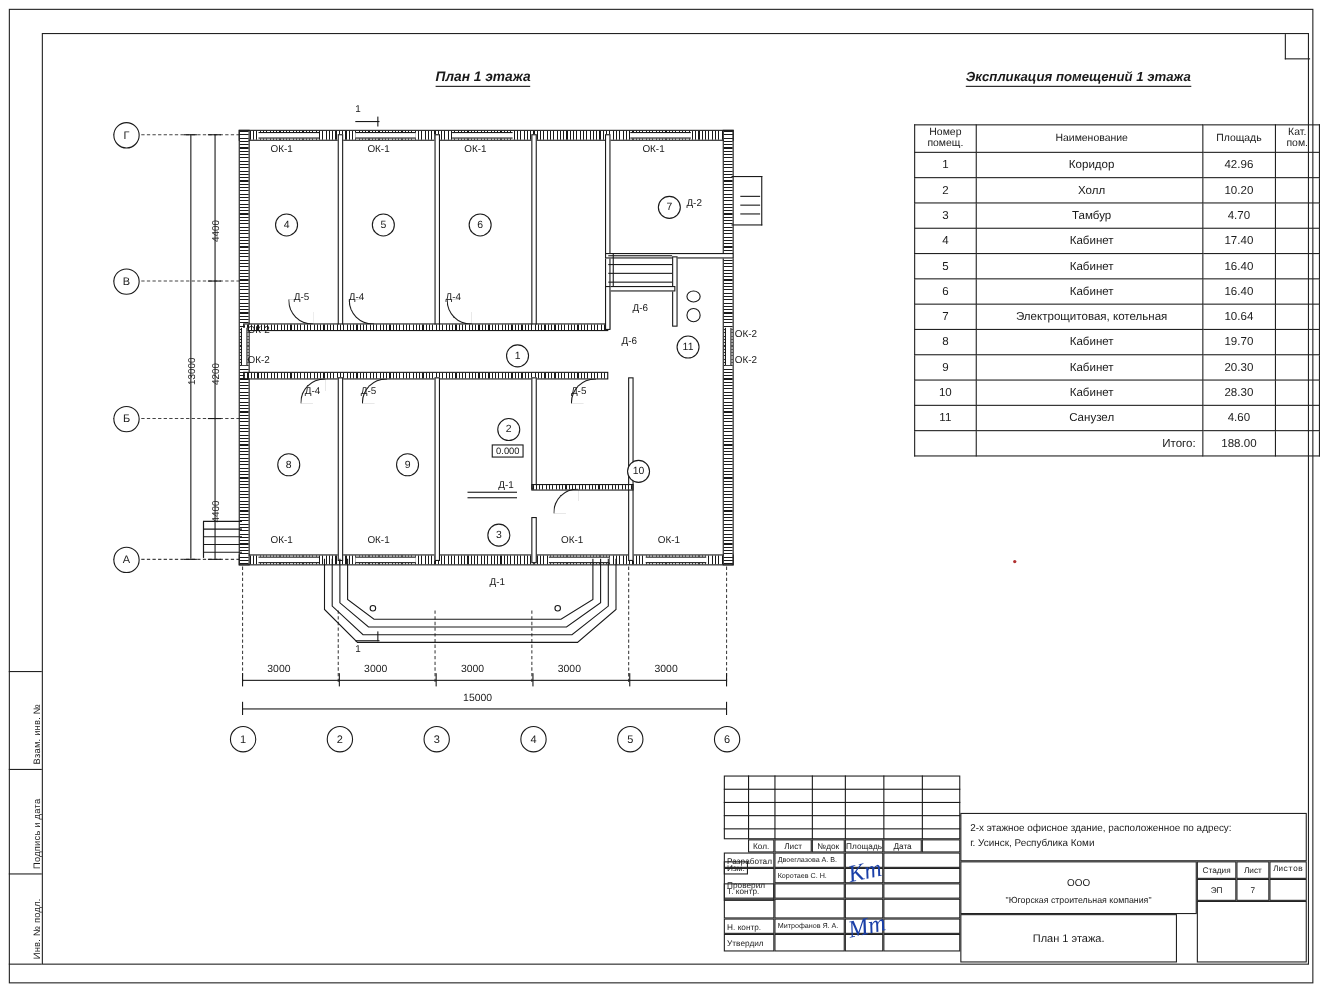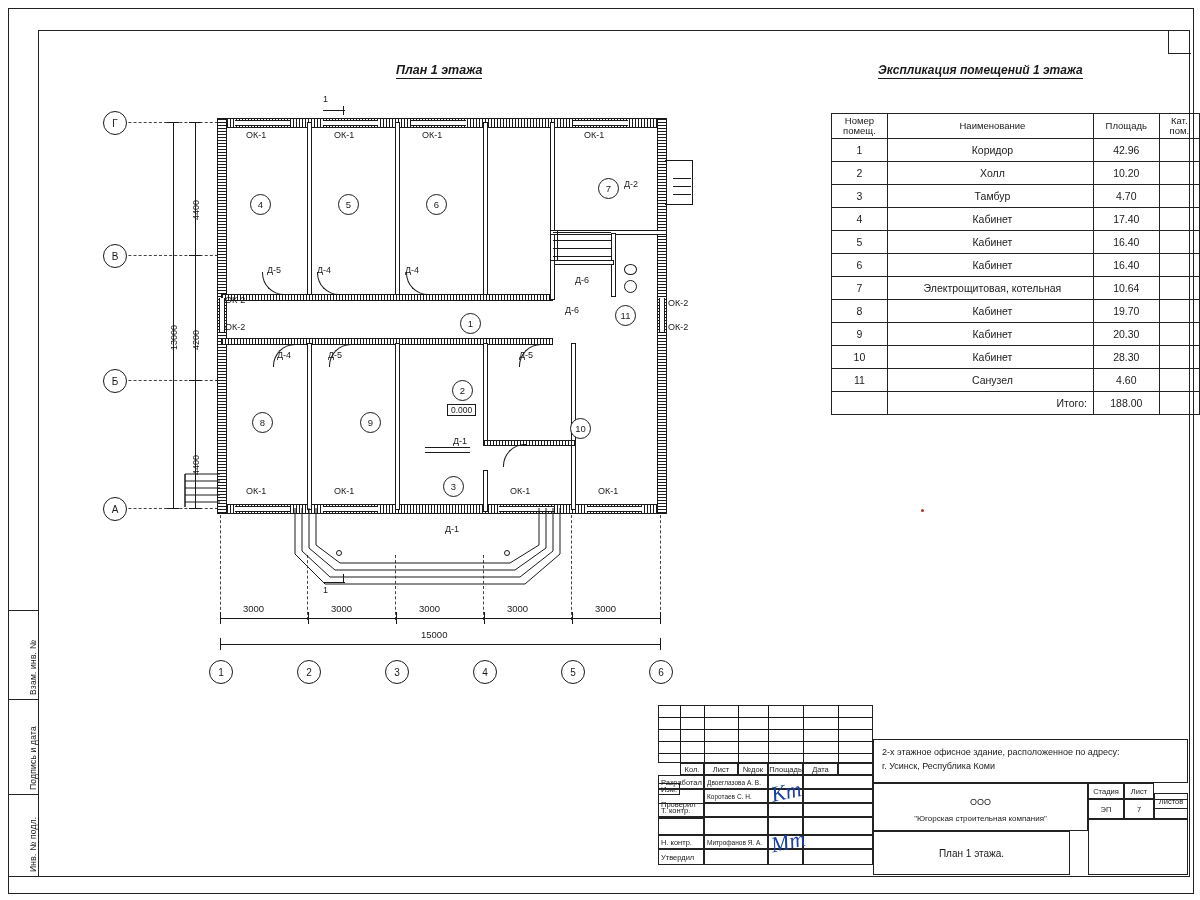--- a/index.html
+++ b/index.html
@@ -404,19 +404,19 @@
       <div>г. Усинск, Республика Коми</div>
     </div>
     <div class="cell" style="left:215px;top:78px;width:215px;height:48px;display:block;text-align:center;padding-top:10px;font-size:9px;line-height:1.9;">
       <div>ООО</div>
       <div style="font-size:8px;">"Югорская строительная компания"</div>
     </div>
     <div class="cell c" style="left:215px;top:126px;width:197px;height:44px;font-size:10px;">План 1 этажа.</div>
 
     <div class="cell c" style="left:430px;top:78px;width:36px;height:16px;">Стадия</div>
     <div class="cell c" style="left:466px;top:78px;width:30px;height:16px;">Лист</div>
-    <div class="cell c" style="left:496px;top:88px;width:34px;height:16px;">Листов</div>
+    <div class="cell c" style="left:496px;top:78px;width:34px;height:16px;font-family:Liberation Mono, monospace;">Листов</div>
     <div class="cell c" style="left:430px;top:94px;width:36px;height:20px;">ЭП</div>
     <div class="cell c" style="left:466px;top:94px;width:30px;height:20px;">7</div>
     <div class="cell c" style="left:496px;top:94px;width:34px;height:20px;"></div>
     <div class="cell" style="left:430px;top:114px;width:100px;height:56px;"></div>
   </div>
 </div>
 
 </body></html>

